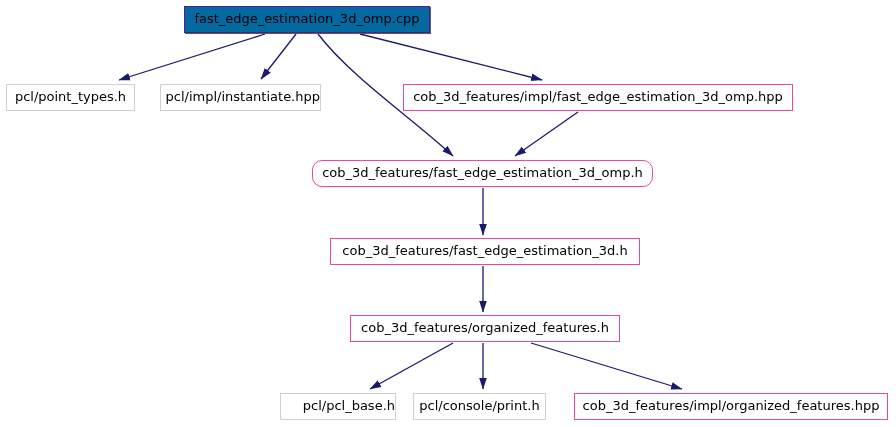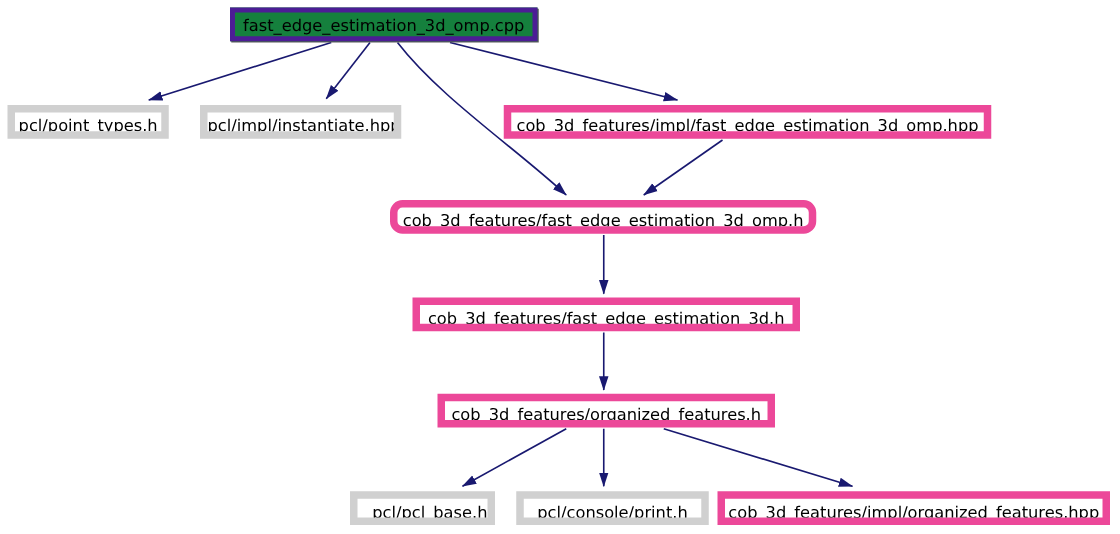--- a/index.html
+++ b/index.html
@@ -8,46 +8,46 @@
     width:896px;height:427px;
     background:#ffffff;
     font-family:"DejaVu Sans","Liberation Sans",sans-serif;
     overflow:hidden;
   }
   #edges{position:absolute;left:0;top:0;width:896px;height:427px;}
   .node{
     position:absolute;
     box-sizing:border-box;
     background:#ffffff;
-    border:6px solid #ec4899;
+    border:1px solid #ec4899;
     color:#000000;
     font-size:13px;
     line-height:24px;
     text-align:center;
     white-space:nowrap;
     overflow:hidden;
   }
   .node.external{border-color:#d0d0d0;}
   .node.highlight{
-    background:#15803d;
-    border:4px solid #4c1d95;
+    background:#0369a1;
+    border:1px solid #4c1d95;
     box-shadow:1px 1px 0 #5a5a5a;
     text-align:center;
   }
   .node.linked{cursor:pointer;}
   
   #n-cpp           {left:184px;top:6px;  width:246px;height:27px;}
   #n-point-types   {left:6px;  top:84px; width:129px;height:27px;}
   #n-instantiate   {left:160px;top:84px; width:161px;height:27px;text-align:right;}
   #n-fee-omp-hpp   {left:403px;top:84px; width:390px;height:27px;}
   #n-fee-omp-h     {left:312px;top:160px;width:341px;height:27px;border-radius:10px;}
   #n-fee-h         {left:330px;top:238px;width:310px;height:27px;}
   #n-organized-h   {left:350px;top:315px;width:270px;height:27px;}
   #n-pcl-base      {left:280px;top:393px;width:116px;height:27px;text-align:right;}
-  #n-print-h       {left:413px;top:393px;width:154px;height:27px;}
+  #n-print-h       {left:413px;top:393px;width:133px;height:27px;}
   #n-organized-hpp {left:574px;top:393px;width:314px;height:27px;}
   .edge{stroke:#191970;stroke-width:1.3;fill:none;}
 </style>
 </head>
 <body>
 
 <div id="graph">
 
   <svg id="edges" viewBox="0 0 896 427" xmlns="http://www.w3.org/2000/svg">
     <defs>

